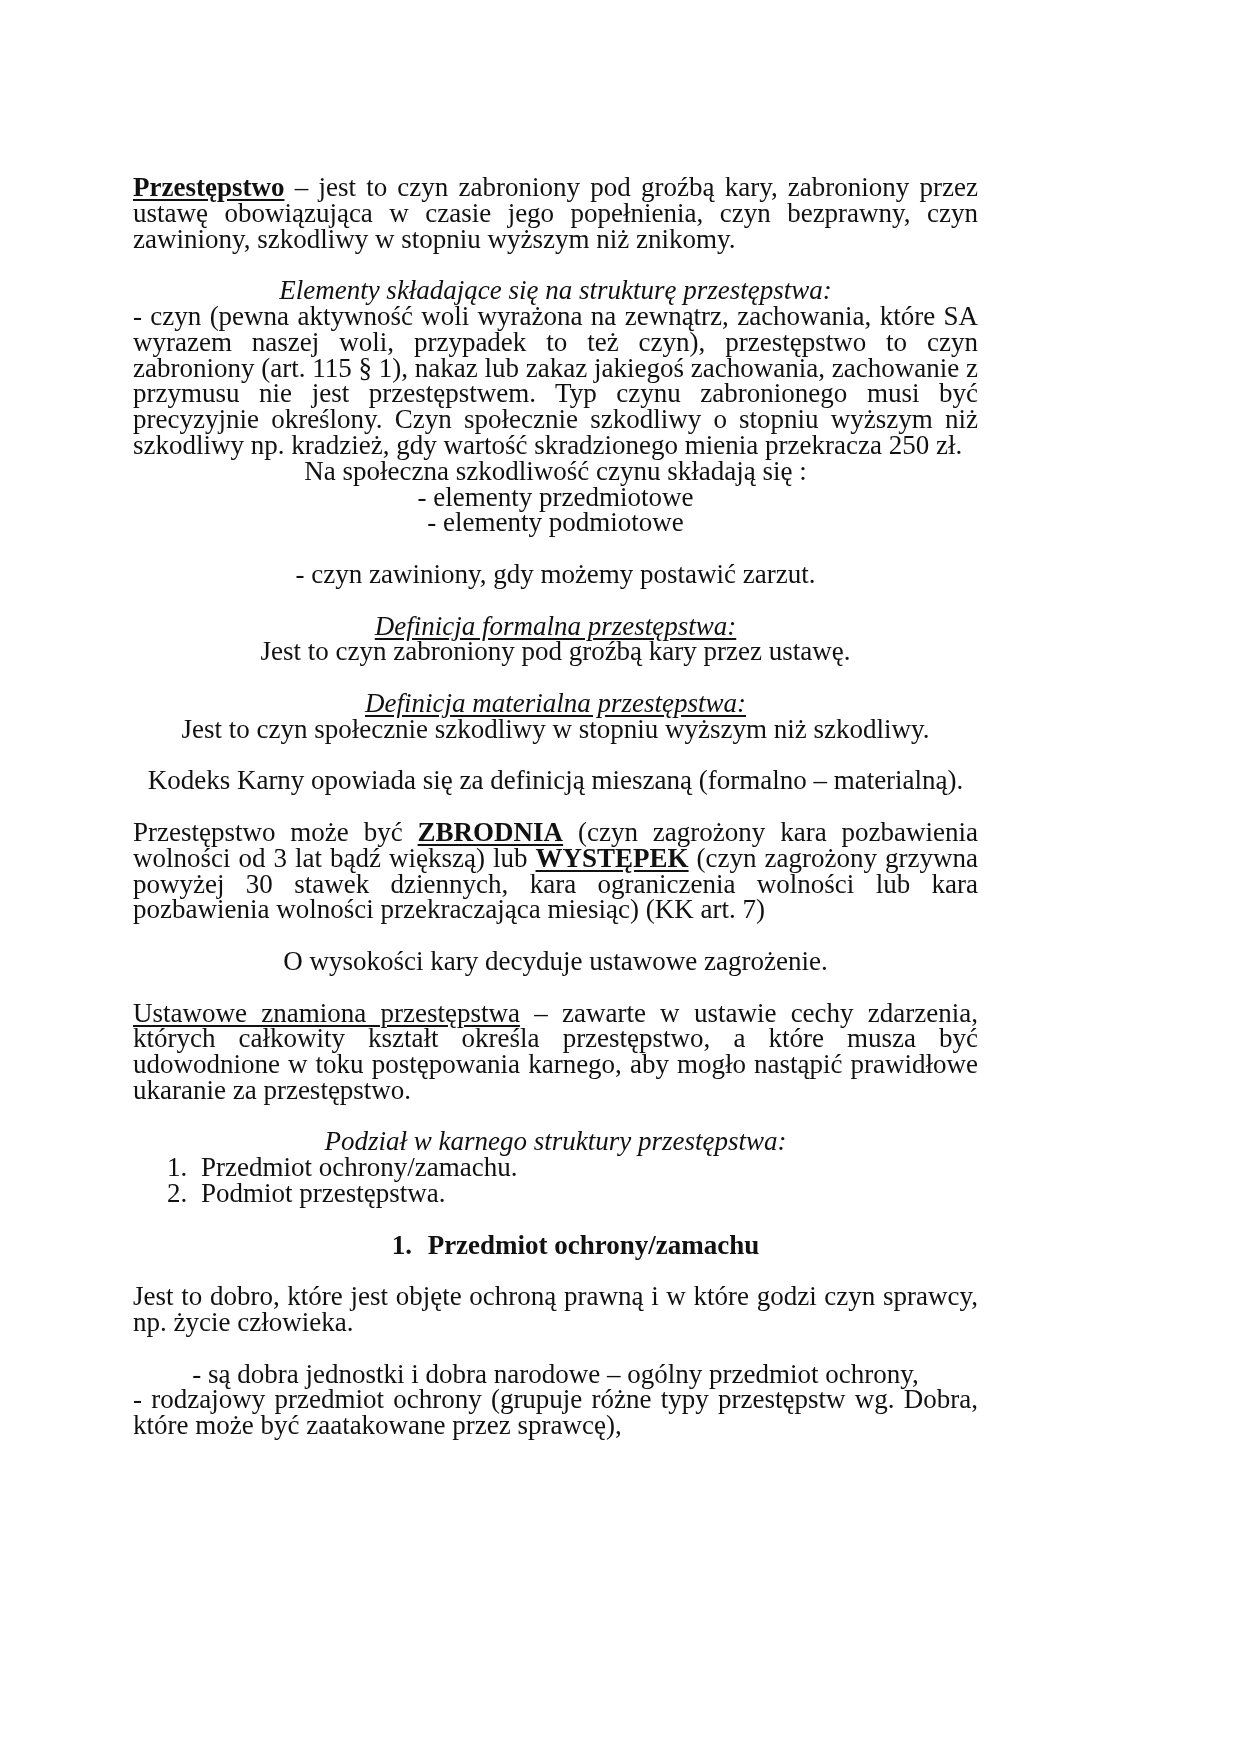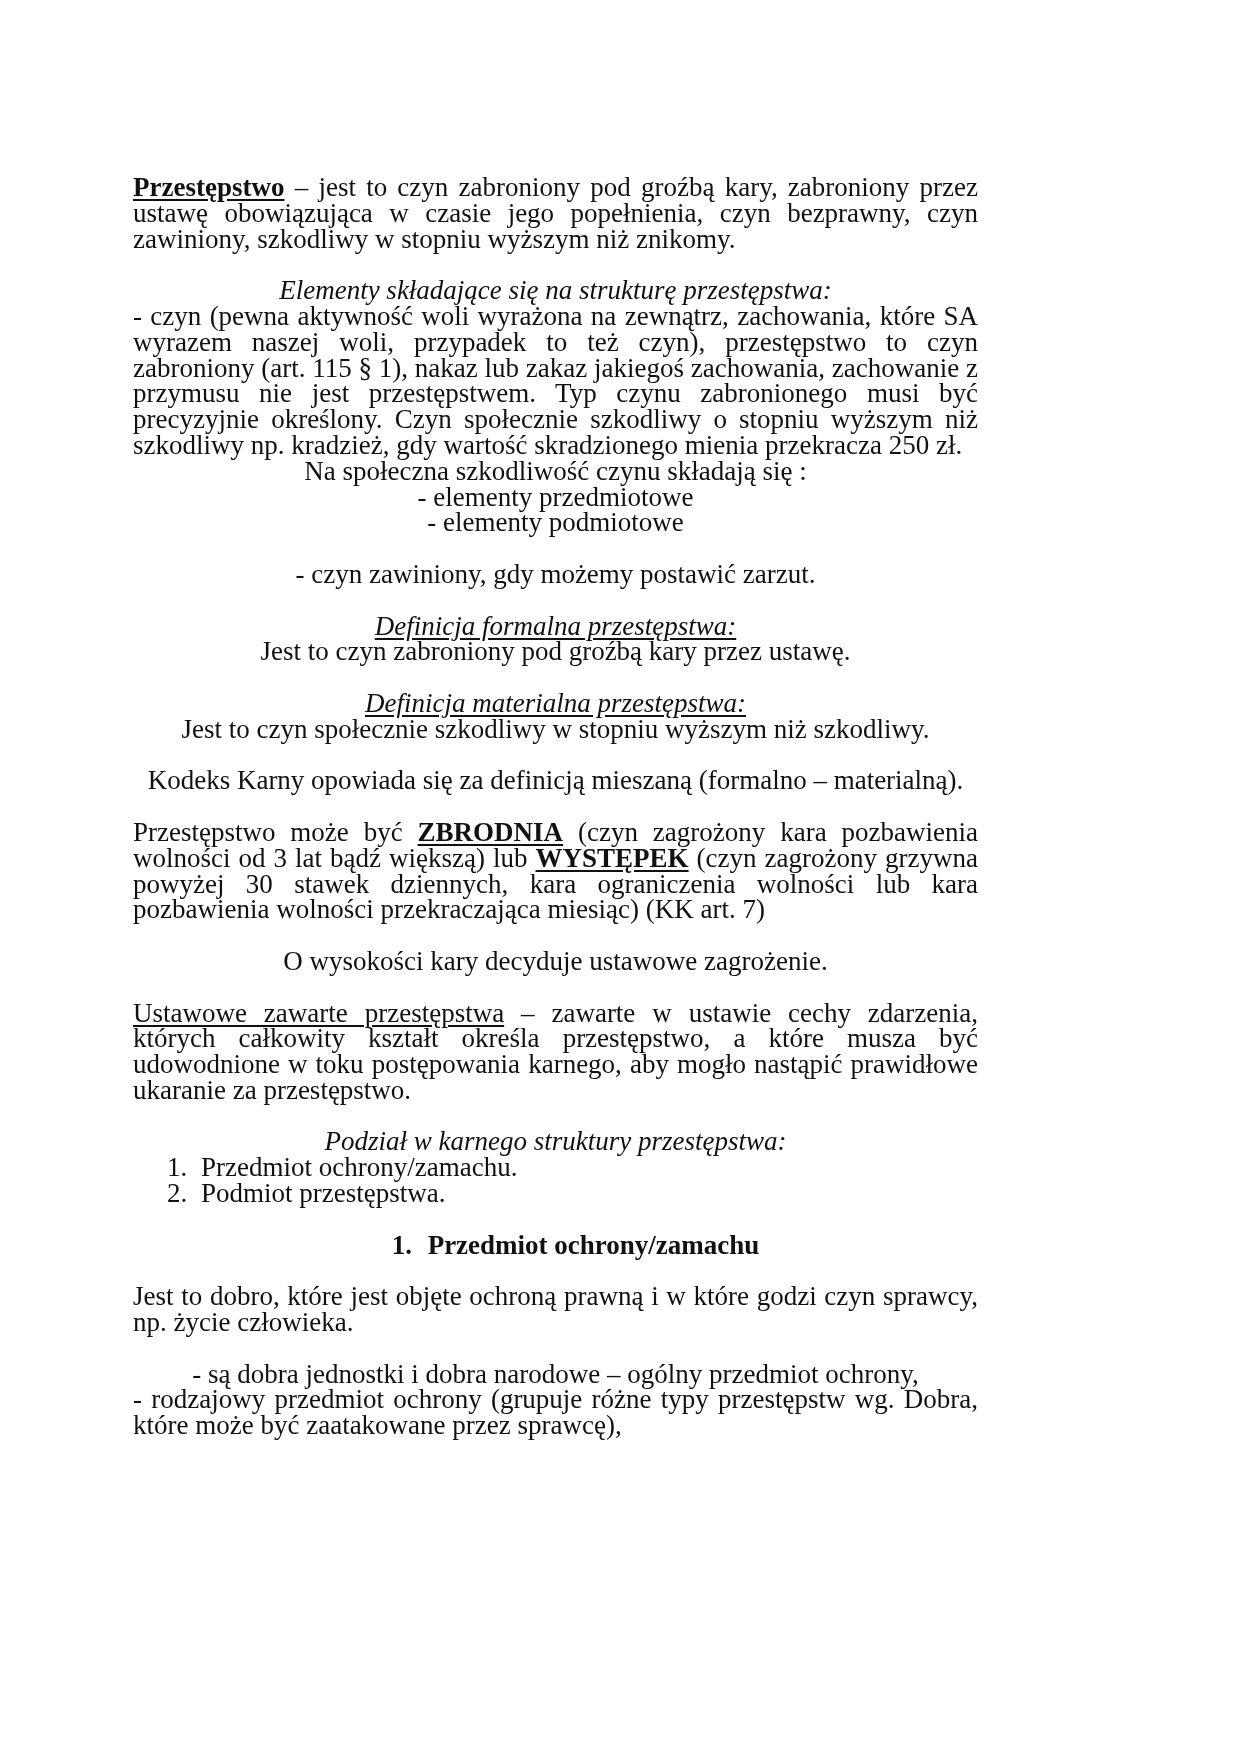--- a/index.html
+++ b/index.html
@@ -98,21 +98,21 @@
   <div class="gap"></div>
 
   <p class="just"><span>Przestępstwo może być </span><span class="b u">ZBRODNIA</span><span> (czyn zagrożony kara pozbawienia wolności od 3 lat bądź większą) lub </span><span class="b u">WYSTĘPEK</span><span> (czyn zagrożony grzywna powyżej 30 stawek dziennych, kara ograniczenia wolności lub kara pozbawienia wolności przekraczająca miesiąc) (KK art. 7)</span></p>
 
   <div class="gap"></div>
 
   <p>O wysokości kary decyduje ustawowe zagrożenie.</p>
 
   <div class="gap"></div>
 
-  <p class="just"><span class="u">Ustawowe zawarte przestępstwa</span><span> – zawarte w ustawie cechy zdarzenia, których całkowity kształt określa przestępstwo, a które musza być udowodnione w toku postępowania karnego, aby mogło nastąpić prawidłowe ukaranie za przestępstwo.</span></p>
+  <p class="just"><span class="u">Ustawowe znamiona przestępstwa</span><span> – zawarte w ustawie cechy zdarzenia, których całkowity kształt określa przestępstwo, a które musza być udowodnione w toku postępowania karnego, aby mogło nastąpić prawidłowe ukaranie za przestępstwo.</span></p>
 
   <div class="gap"></div>
 
   <p class="i">Podział w karnego struktury przestępstwa:</p>
   <ol class="struct">
     <li><span class="num">1.</span><span>Przedmiot ochrony/zamachu.</span></li>
     <li><span class="num">2.</span><span>Podmiot przestępstwa.</span></li>
   </ol>
 
   <div class="gap"></div>

